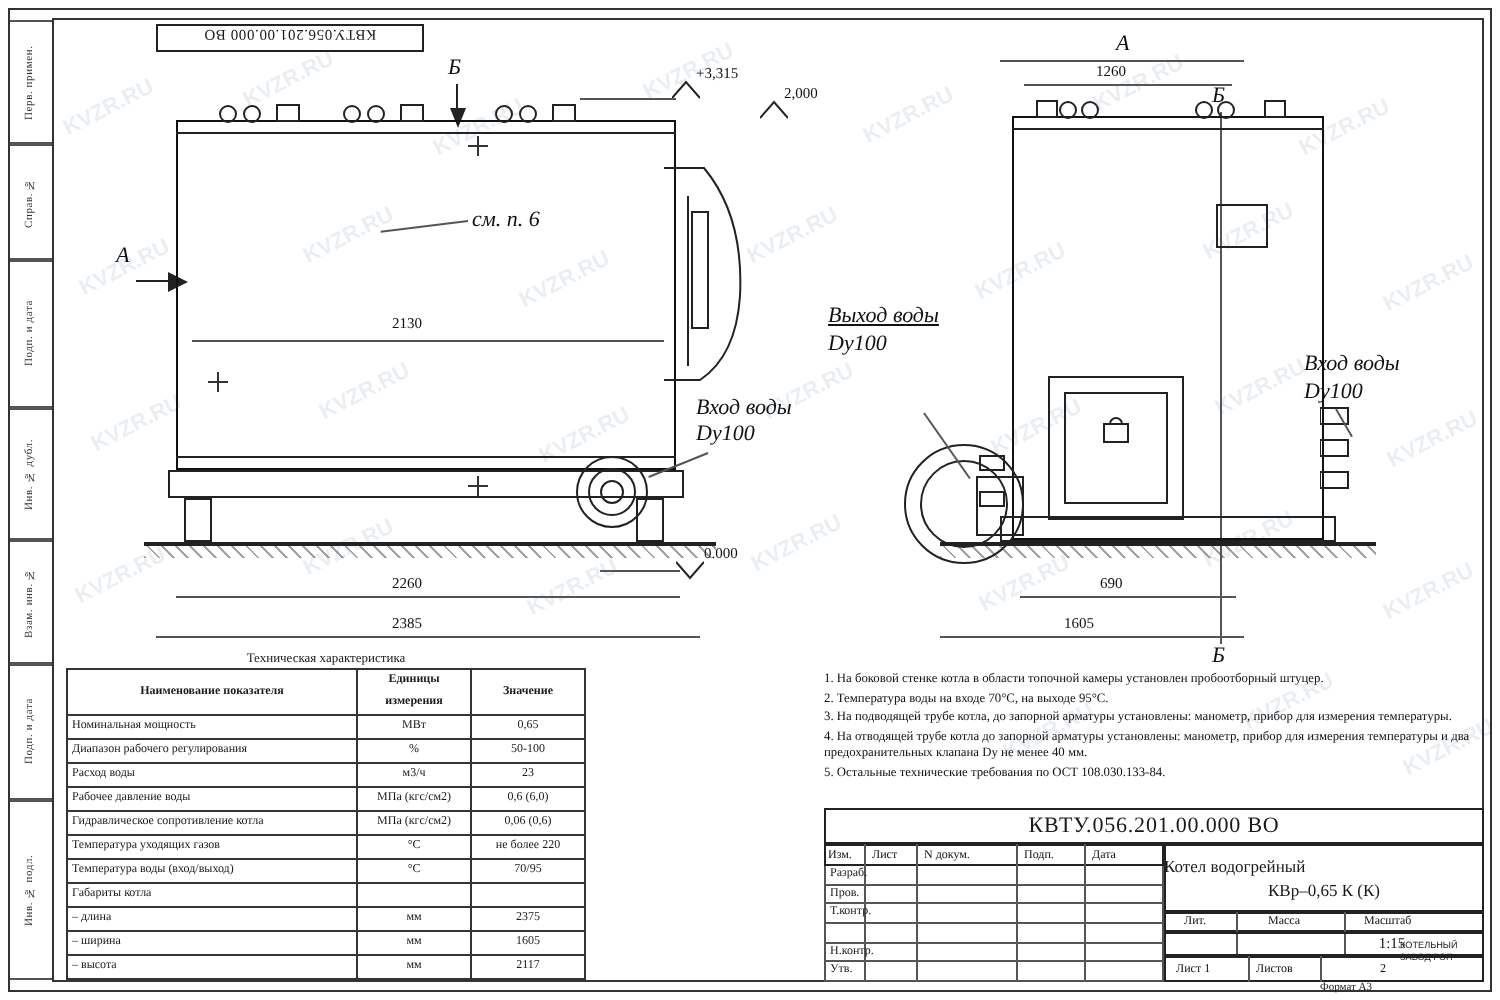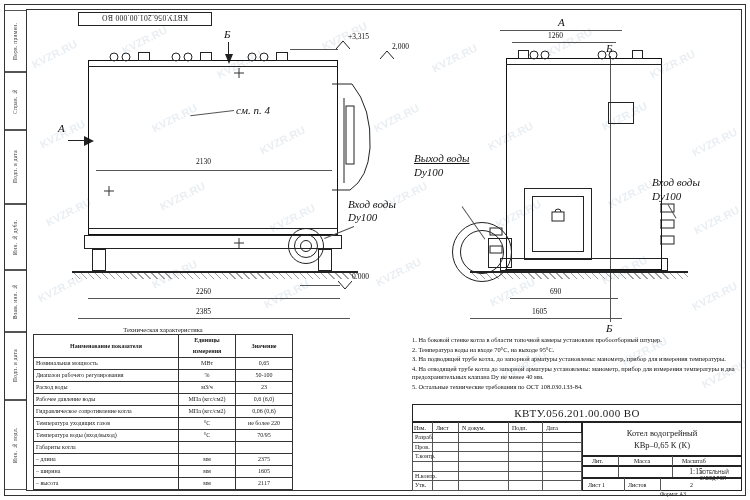--- a/index.html
+++ b/index.html
@@ -192,21 +192,21 @@
     <circle cx="6" cy="5" r="4" fill="none" stroke="#222"></circle>
       <circle cx="18" cy="5" r="4" fill="none" stroke="#222"></circle>
   </svg>
 
   <svg width="46" height="120" style="position:absolute;left:330px;top:78px;">
     <path d="M2,6 L22,6 Q42,30 40,70 Q38,100 20,112 L2,112" fill="none" stroke="#222" stroke-width="1"></path>
     <line x1="14" y1="20" x2="14" y2="105" stroke="#222"></line>
     <rect x="16" y="28" width="8" height="58" fill="none" stroke="#222"></rect>
   </svg>
 
-  <div class="lbl big lbl-i" style="left:236px; top:104px;">см. п. 4</div>
+  <div class="lbl big lbl-i" style="left:236px; top:104px;">см. п. 6</div>
   <div class="ln thin hline" style="left:190px; top:110px; width:44px; transform:rotate(-7deg); transform-origin:right center;"></div>
 
   <div class="ln thin hline" style="left:96px; top:170px; width:236px;"></div>
   <div class="dim" style="left:196px; top:157px;">2130</div>
 
   <div class="ln thin hline" style="left:88px; top:298px; width:252px;"></div>
   <div class="dim" style="left:196px; top:287px;">2260</div>
 
   <div class="ln thin hline" style="left:78px; top:318px; width:272px;"></div>
   <div class="dim" style="left:196px; top:307px;">2385</div>
@@ -373,21 +373,21 @@
   <div id="roles-block" style="position:absolute; left:412px; top:433px; width:170px;">
       <div style="height:9.7px;border-bottom:1px solid #555;border-left:1px solid #555;border-right:1px solid #555;font-size:6px;line-height:9.5px;padding-left:2px;">Разраб.</div>
       <div style="height:9.7px;border-bottom:1px solid #555;border-left:1px solid #555;border-right:1px solid #555;font-size:6px;line-height:9.5px;padding-left:2px;">Пров.</div>
       <div style="height:9.7px;border-bottom:1px solid #555;border-left:1px solid #555;border-right:1px solid #555;font-size:6px;line-height:9.5px;padding-left:2px;">Т.контр.</div>
       <div style="height:9.7px;border-bottom:1px solid #555;border-left:1px solid #555;border-right:1px solid #555;font-size:6px;line-height:9.5px;padding-left:2px;"></div>
       <div style="height:9.7px;border-bottom:1px solid #555;border-left:1px solid #555;border-right:1px solid #555;font-size:6px;line-height:9.5px;padding-left:2px;">Н.контр.</div>
       <div style="height:9.7px;border-bottom:1px solid #555;border-left:1px solid #555;border-right:1px solid #555;font-size:6px;line-height:9.5px;padding-left:2px;">Утв.</div>
     </div>
 
   <div class="tb" style="left:582px; top:422px; width:160px; height:34px;"></div>
-  <div style="position:absolute; left:582px; top:428px; width:160px; text-align:center; font-size:8.5px;">Котел водогрейный</div>
+  <div style="position:absolute; left:582px; top:428px; width:160px; text-align:left; font-size:8.5px;">Котел водогрейный</div>
   <div style="position:absolute; left:582px; top:440px; width:160px; text-align:center; font-size:8.5px;">КВр–0,65 К (К)</div>
 
   <div class="tb" style="left:582px; top:456px; width:160px; height:10px;"></div>
   <div class="ln thin vline" style="left:618px; top:456px; height:22px;"></div>
   <div class="ln thin vline" style="left:672px; top:456px; height:22px;"></div>
   <div class="tb-t" style="position:absolute; left:592px; top:457px;">Лит.</div>
   <div class="tb-t" style="position:absolute; left:634px; top:457px;">Масса</div>
   <div class="tb-t" style="position:absolute; left:682px; top:457px;">Масштаб</div>
   <div class="tb" style="left:582px; top:466px; width:160px; height:12px;"></div>
   <div class="tb-t" style="position:absolute; left:672px; top:468px; width:48px; text-align:center; font-size:7.5px;">1:15</div>

